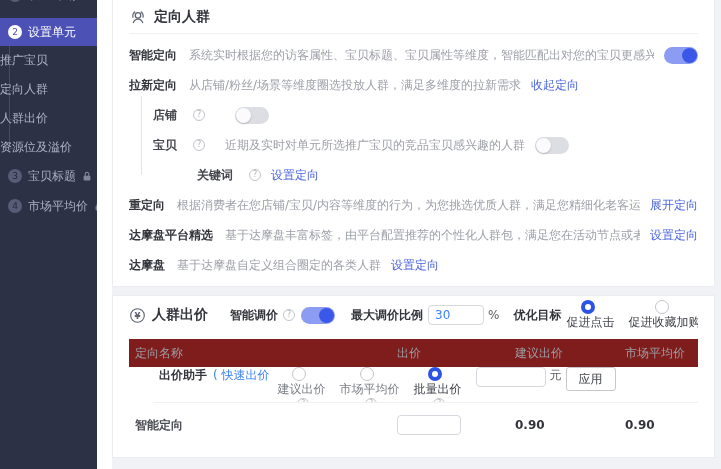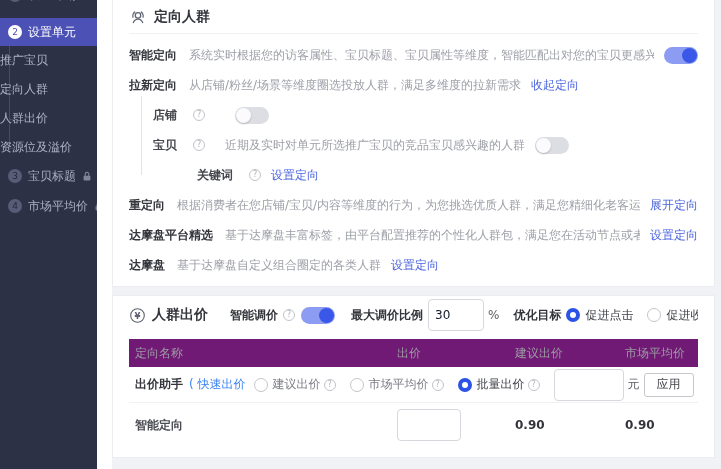--- a/index.html
+++ b/index.html
@@ -49,32 +49,32 @@
   .toggle { width:34px; height:17px; border-radius:9px; position:relative; display:inline-block; flex-shrink:0; margin-left:10px; cursor:pointer; }
   .toggle.on { background:#8b9cf2; }
   .toggle.on::after { content:""; position:absolute; right:1px; top:1px; width:15px; height:15px; border-radius:50%; background:#3b57e8; }
   .toggle.off { background:#dcdee4; }
   .toggle.off::after { content:""; position:absolute; left:1px; top:1px; width:15px; height:15px; border-radius:50%; background:#fbfbfd; box-shadow:0 1px 2px rgba(0,0,0,.2); }
 
   
   .p2-header { height:38px; display:flex; align-items:center; white-space:nowrap; overflow:hidden; }
   .p2-title { display:flex; align-items:center; gap:6px; font-size:14px; font-weight:bold; color:#34363c; margin-right:22px; }
   .ctl-label { font-weight:bold; color:#34363c; margin-right:5px; }
-  .txtinput { height:32px; border:1px solid #d6d8dd; border-radius:4px; background:#fff; padding:0 6px; font-size:12px; color:#0f172a; font-family:inherit; }
+  .txtinput { height:20px; border:1px solid #d6d8dd; border-radius:4px; background:#fff; padding:0 6px; font-size:12px; color:#3b82f6; font-family:inherit; }
   .w56 { width:56px; }
   .w70 { width:70px; }
   .unit { color:#5a5c62; margin:0 4px; }
   .radio { width:14px; height:14px; border-radius:50%; border:1px solid #c3c5cb; background:#fff; display:inline-block; flex-shrink:0; margin-right:5px; cursor:pointer; }
   .radio.sel { border:4px solid #2d52e6; }
-  .opt { display:flex; align-items:center; margin-right:14px; color:#3c3e44; cursor:pointer; }
+  .opt { display:flex; align-items:center; margin-right:14px; color:#3c3e44; cursor:pointer;flex-direction:column; }
   .opt.gray { color:#7b7d84; }
   .opt .help { margin-left:3px; }
 
-  .thead { margin-top:5px; height:28px; background:#701a75; display:grid; grid-template-columns:262px 118px 110px 1fr; align-items:center; color:#9b9da3; padding-left:6px; }
-  .helper { height:36px; display:flex; align-items:center; border-bottom:1px solid #f0f1f3; white-space:nowrap; overflow:hidden; padding-left:6px; }
+  .thead { margin-top:5px; height:28px; background:#7f1d1d; display:grid; grid-template-columns:262px 118px 110px 1fr; align-items:center; color:#9b9da3; padding-left:6px; }
+  .helper { height:36px; display:flex; border-bottom:1px solid #f0f1f3; white-space:nowrap; overflow:hidden; padding-left:6px;margin-left:24px; }
   .helper .paren { color:#3b82f6; margin:0 8px 0 6px; }
   .applybtn { height:24px; padding:0 12px; border:1px solid #c5c7cc; border-radius:3px; background:#fff; color:#43454a; font-size:12px; font-family:inherit; cursor:pointer; }
   .datarow { height:44px; display:grid; grid-template-columns:262px 118px 110px 1fr; align-items:center; padding-left:6px; }
   .rowname { font-weight:600; color:#4a4c52; }
   .price { font-weight:bold; color:#33353a; }
 
   svg { display:block; }
 </style>
 </head>
 <body>

